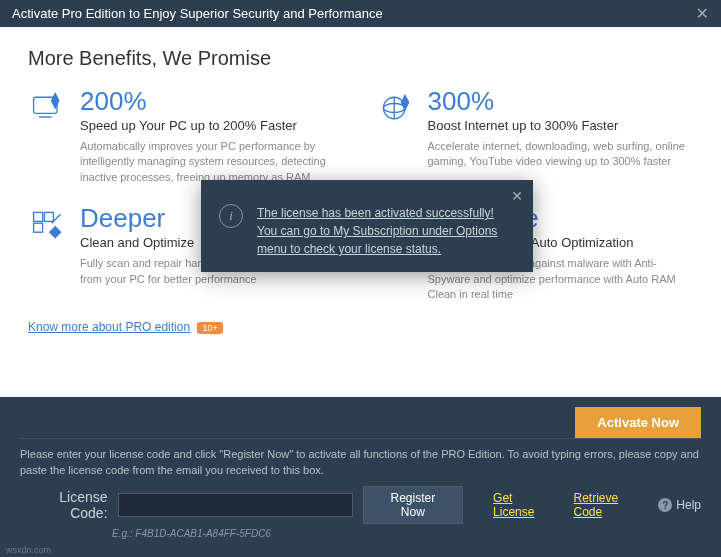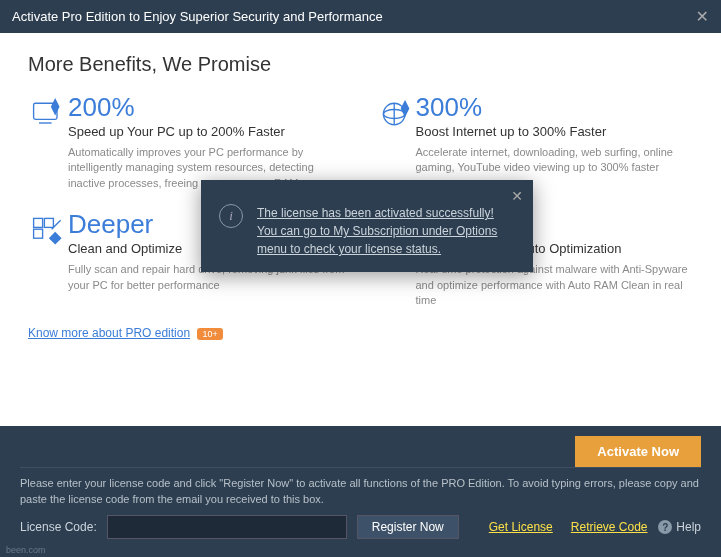--- a/index.html
+++ b/index.html
@@ -1,42 +1,42 @@
 <!DOCTYPE html>
 <html><head>
 <meta charset="utf-8">
 <style>
 * { margin: 0; padding: 0; box-sizing: border-box; }
 body { font-family: -apple-system, "Segoe UI", Arial, sans-serif; width: 721px; height: 557px; background: #fff; overflow: hidden; position: relative; }
-.titlebar { background: #2c3e50; color: #fff; height: 33px; display: flex; align-items: center; padding: 0 12px; font-size: 13px; }
+.titlebar { background: #2c3e50; color: #fff; height: 27px; display: flex; align-items: center; padding: 0 12px; font-size: 13px; }
 .titlebar .spacer { flex: 1; }
 .titlebar .close { font-size: 16px; cursor: pointer; color: #aaa; }
 
 .main { padding: 20px 28px 10px 28px; height: 392px; background: #fff; }
 .heading { font-size: 20px; color: #333; font-weight: 400; margin-bottom: 18px; }
 
 .grid { display: grid; grid-template-columns: 1fr 1fr; gap: 20px 30px; }
-.card { display: flex; }
+.card { display: flex; gap: 12px; }
 .icon-box { width: 40px; height: 40px; flex-shrink: 0; display: flex; align-items: center; justify-content: center; color: #3b7dd8; }
 .icon-box svg { width: 36px; height: 36px; }
 .card-body { flex: 1; }
 .card-title { font-size: 26px; color: #3b7dd8; font-weight: 400; line-height: 1; margin-bottom: 4px; }
 .card-sub { font-size: 13px; color: #333; margin-bottom: 6px; }
 .card-desc { font-size: 11px; color: #8a8a8a; line-height: 1.4; }
 
 .knowmore { margin-top: 18px; font-size: 12px; }
 .knowmore a { color: #3b7dd8; text-decoration: underline; }
 .badge { background: #f08c3c; color: #fff; font-size: 9px; padding: 1px 5px; border-radius: 3px; margin-left: 4px; }
 
 .footer { background: #2c3e50; color: #cbd3da; position: absolute; bottom: 0; left: 0; right: 0; padding: 10px 20px 18px 20px; }
 .activate-row { display: flex; justify-content: flex-end; border-bottom: 1px solid #3d4f60; }
 .btn-activate { background: #e8a03c; color: #fff; border: none; padding: 8px 22px; font-size: 13px; font-weight: 600; cursor: pointer; }
 .footer-desc { font-size: 11px; line-height: 1.4; margin: 8px 0; color: #b8c0c8; }
 .license-row { display: flex; align-items: center; gap: 10px; }
-.license-label { font-size: 12px; }
+.license-label { font-size: 14px; text-align: right; }
 .license-input { background: #1e2a38; border: 1px solid #556; color: #fff; padding: 4px 8px; width: 240px; font-size: 11px; height: 24px; }
 .btn-register { background: #3d5268; border: 1px solid #556; color: #fff; padding: 4px 14px; font-size: 12px; cursor: pointer; }
 .footer-links { margin-left: 20px; display: flex; gap: 18px; }
 .footer-links a { color: #fde047; text-decoration: underline; font-size: 12px; cursor: pointer; }
 .help { margin-left: auto; display: flex; align-items: center; gap: 4px; font-size: 12px; }
 .help .qm { background: #8899a8; color: #2c3e50; border-radius: 50%; width: 14px; height: 14px; display: inline-flex; align-items: center; justify-content: center; font-size: 10px; font-weight: bold; }
 .eg { font-size: 10px; font-style: italic; color: #8a96a3; margin-top: 4px; margin-left: 92px; }
 
 .modal { position: absolute; left: 201px; top: 180px; width: 332px; background: #2c3e50; color: #cbd3da; box-shadow: 0 4px 20px rgba(0,0,0,0.4); }
 .modal-close { position: absolute; top: 8px; right: 10px; color: #aaa; font-size: 14px; cursor: pointer; }
@@ -141,26 +141,27 @@
     <button class="btn-register">Register Now</button>
     <div class="footer-links">
       <a>Get License</a>
       <a>Retrieve Code</a>
     </div>
     <div class="help">
       <span class="qm">?</span>
       <span>Help</span>
     </div>
   </div>
+  <div class="eg">E.g.: F4B1D-ACAB1-A84FF-5FDC6</div>
 </div>
 
 <div class="modal">
   <span class="modal-close">✕</span>
   <div class="modal-body">
     <div class="modal-info-icon">i</div>
     <div class="modal-text">
       <div>The license has been activated successfully!</div>
       <div>You can go to My Subscription under Options menu to check your license status.</div>
     </div>
   </div>
 </div>
 
-<div class="watermark">been.com</div>
+<div class="watermark">wsxdn.com</div>
 
 </body></html>

